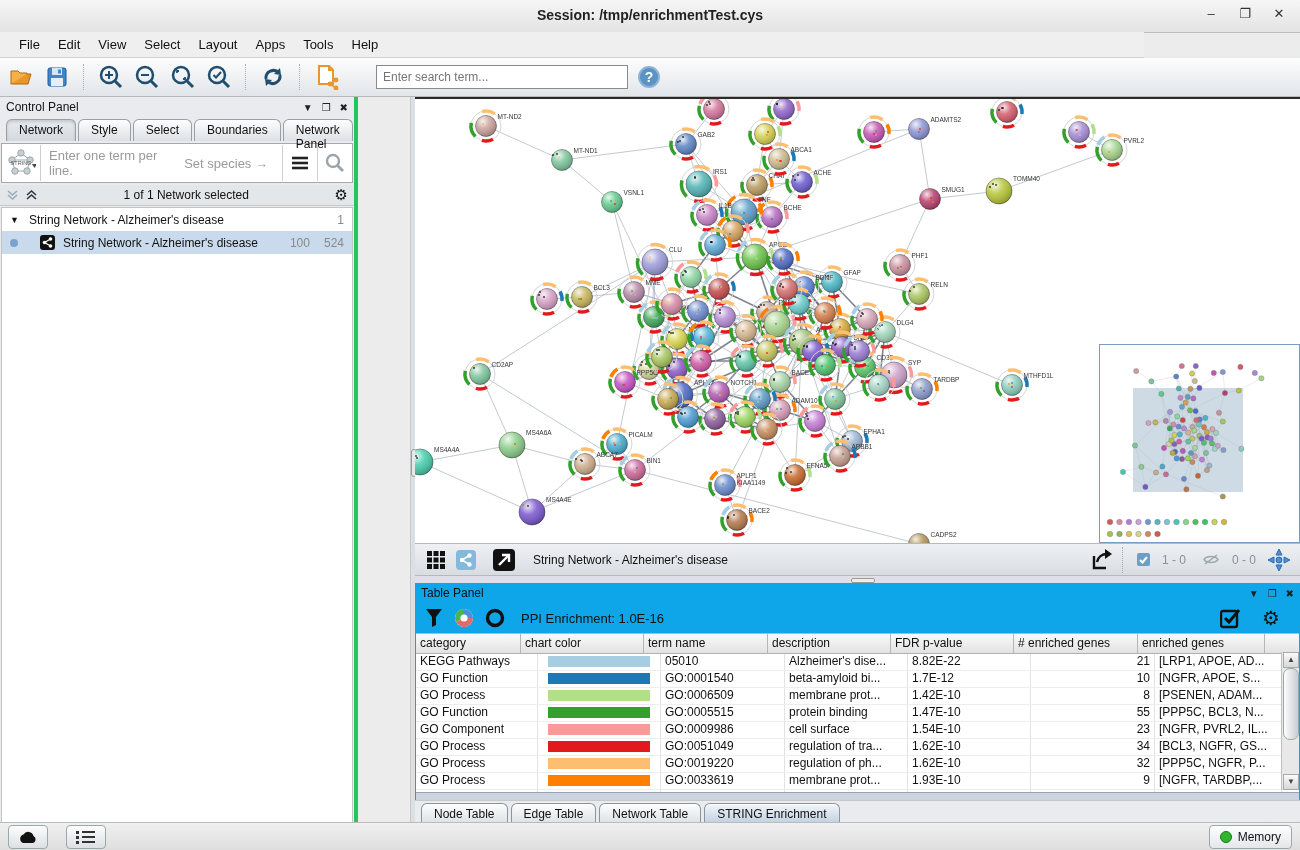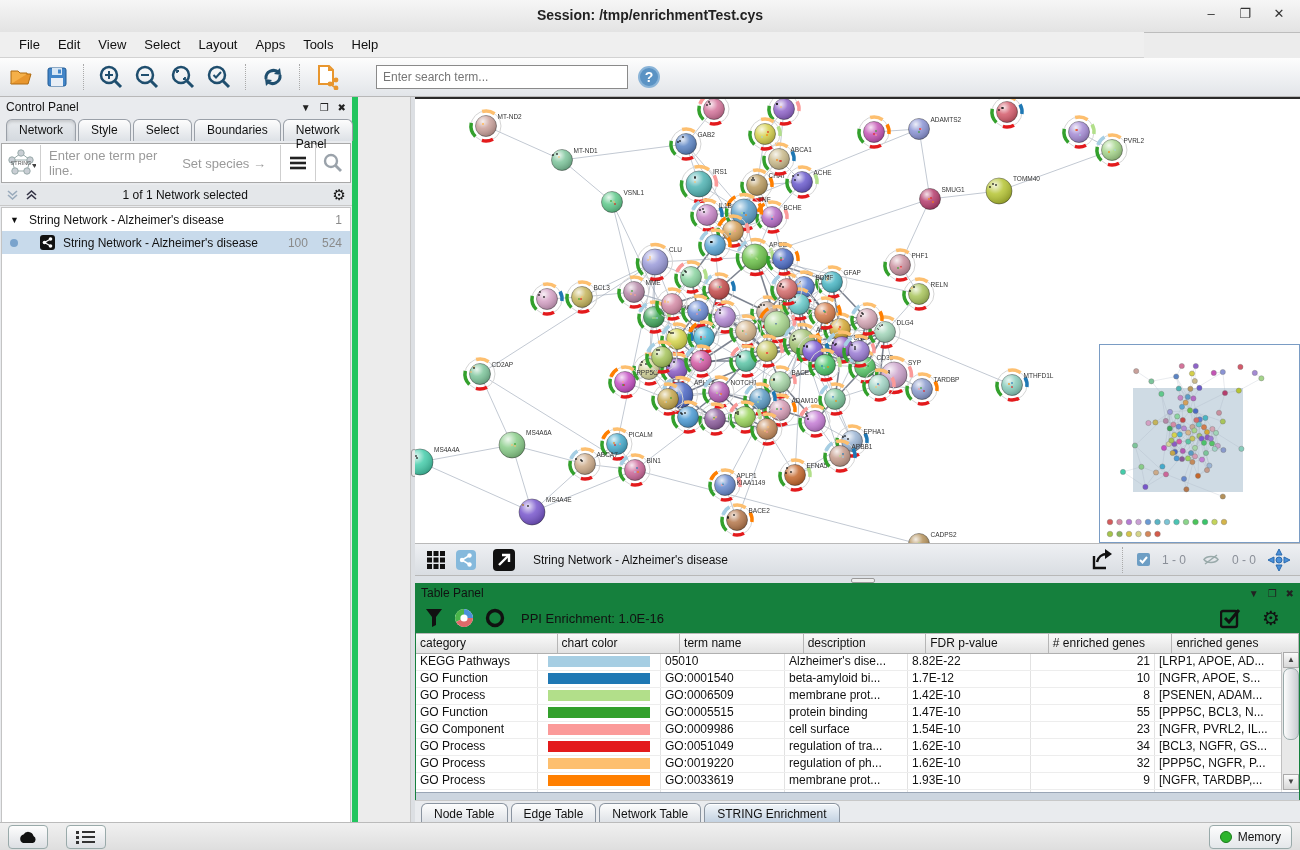--- a/index.html
+++ b/index.html
@@ -10,21 +10,21 @@
   .winbtn{position:absolute;top:6px;width:26px;height:20px;text-align:center;font-size:13px;color:#333;cursor:default;}
   
   #menubar{position:absolute;left:0;top:32px;width:1144px;height:26px;background:#efefef;border-bottom:1px solid #d2d2d2;display:flex;align-items:center;padding-left:10px;box-sizing:border-box;}
   .menu-item{padding:3px 9px;font-size:13px;color:#111;}
   
   #toolbar{position:absolute;left:0;top:58px;width:1300px;height:39px;background:linear-gradient(#fdfdfd,#e2e5e9);border-bottom:1px solid #b8b8b8;display:flex;align-items:center;gap:6px;padding-left:6px;box-sizing:border-box;}
   .tbtn{width:30px;height:30px;display:flex;align-items:center;justify-content:center;border-radius:3px;}
   .tsep{width:1px;height:26px;border-left:1px dotted #aaa;margin:0 5px;}
   #search-box{width:238px;height:22px;border:1px solid #8a8a8a;background:#fff;font-size:12px;color:#333;padding:0 6px;margin-left:28px;font-family:"Liberation Sans",sans-serif;}
   
-  #control-panel{position:absolute;left:0;top:97px;width:358px;height:725px;background:#e9ebee;border-right:6px solid #22c55e;box-sizing:border-box;}
+  #control-panel{position:absolute;left:0;top:97px;width:358px;height:725px;background:#e9ebee;border-right:4px solid #22c55e;box-sizing:border-box;}
   #v-divider{position:absolute;left:410px;top:97px;width:5px;height:725px;background:#dcdfe3;border-left:1px solid #c8c8c8;}
   #v-divider .grip{position:absolute;left:0px;top:352px;width:4px;height:26px;border:1px solid #9a9a9a;border-radius:3px;background:#e8e8e8;}
   #right-col{position:absolute;left:415px;top:97px;width:885px;height:725px;}
   
   .panel-head{height:20px;display:flex;align-items:center;padding:0 6px;font-size:12px;color:#111;}
   .panel-head .sp{flex:1;}
   .ph-ic{margin-left:9px;font-size:10px;color:#222;}
   #cp-tabs{display:flex;padding:2px 4px 0 6px;height:22px;}
   .cp-tab{padding:3px 12px 4px;font-size:12px;border:1px solid #9aa0a8;border-bottom:none;border-radius:6px 6px 0 0;background:linear-gradient(#fdfdfd,#dde1e6);margin-right:2px;color:#111;}
   .cp-tab.sel{background:linear-gradient(#e8ebee,#d4d9df);font-weight:normal;box-shadow:inset 0 2px 3px rgba(0,0,0,.15);}
@@ -45,21 +45,21 @@
   
   #net-view{position:absolute;left:0;top:0;width:885px;height:446px;background:#fff;border-top:2px solid #2a2a2a;box-sizing:border-box;overflow:hidden;}
   #minimap{position:absolute;right:0px;bottom:0px;width:199px;height:197px;background:#fff;border:1px solid #7a9cc4;}
   #net-toolbar{position:absolute;left:0;top:446px;width:885px;height:32px;background:linear-gradient(#eef0f3,#d9dde2);border-top:1px solid #b9b9b9;display:flex;align-items:center;padding:0 6px;box-sizing:border-box;}
   #net-title{flex:0 0 auto;margin-left:14px;font-size:12px;color:#111;}
   .ntb-sp{flex:1;}
   .sel-ind{display:flex;align-items:center;gap:12px;color:#8a8f98;font-size:12px;margin:0 8px;}
   #h-splitter{position:absolute;left:0;top:478px;width:885px;height:8px;background:#dde1e6;border-top:1px solid #b8b8b8;border-bottom:1px solid #b8b8b8;}
   #h-splitter .grip{position:absolute;left:436px;top:2px;width:22px;height:3px;border:1px solid #9a9a9a;border-radius:2px;background:#eee;}
   
-  #table-panel{position:absolute;left:0;top:486px;width:885px;height:239px;background:#15803d;}
+  #table-panel{position:absolute;left:0;top:486px;width:885px;height:239px;background:#0ea5e9;}
   #tp-toolbar{height:30px;display:flex;align-items:center;gap:10px;padding:0 10px;}
   #ppi-label{font-size:13px;color:#111;margin-left:6px;flex:1;}
   .tp-right-ic{margin-right:10px;}
   #grid-wrap{position:relative;margin:0 0 0 1px;width:883px;background:#fff;}
   #grid-head{display:flex;height:19px;background:linear-gradient(#fafafa,#e2e2e2);border-top:1px solid #b8b8b8;border-bottom:1px solid #b0b0b0;}
   .hc{box-sizing:border-box;border-right:1px solid #b6b6b6;font-size:12px;padding:2px 4px;color:#111;overflow:hidden;white-space:nowrap;}
   #grid-body{height:138px;overflow:hidden;position:relative;}
   .tr{display:flex;height:16px;border-bottom:1px solid #ededed;}
   .td{box-sizing:border-box;border-right:1px solid #e2e2e2;font-size:12px;padding:0px 4px;white-space:nowrap;overflow:hidden;color:#111;}
   .td.num{text-align:right;}
@@ -2236,21 +2236,21 @@
           </svg>
         <span id="ppi-label">PPI Enrichment: 1.0E-16</span>
         <svg class="tp-right-ic" width="22" height="22">
             <rect x="1" y="4" width="16" height="16" rx="2" fill="none" stroke="#111" stroke-width="2.4"></rect>
             <polyline points="5,11 9,15 19,3" fill="none" stroke="#111" stroke-width="3"></polyline>
           </svg>
         <span class="tp-right-ic" style="font-size:20px;">⚙</span>
       </div>
       <div id="grid-wrap">
         <div id="grid-head">
-            <div class="hc" style="width: 142px;">category</div>
+            <div class="hc" style="width: 105px;">category</div>
             <div class="hc" style="width: 123px;">chart color</div>
             <div class="hc" style="width: 124px;">term name</div>
             <div class="hc" style="width: 123px;">description</div>
             <div class="hc" style="width: 123px;">FDR p-value</div>
             <div class="hc" style="width: 124px;"># enriched genes</div>
             <div class="hc" style="width: 127px;">enriched genes</div>
           </div>
         <div id="grid-body">
             <div class="tr">
               <div class="td" style="width: 122px;">KEGG Pathways</div>

